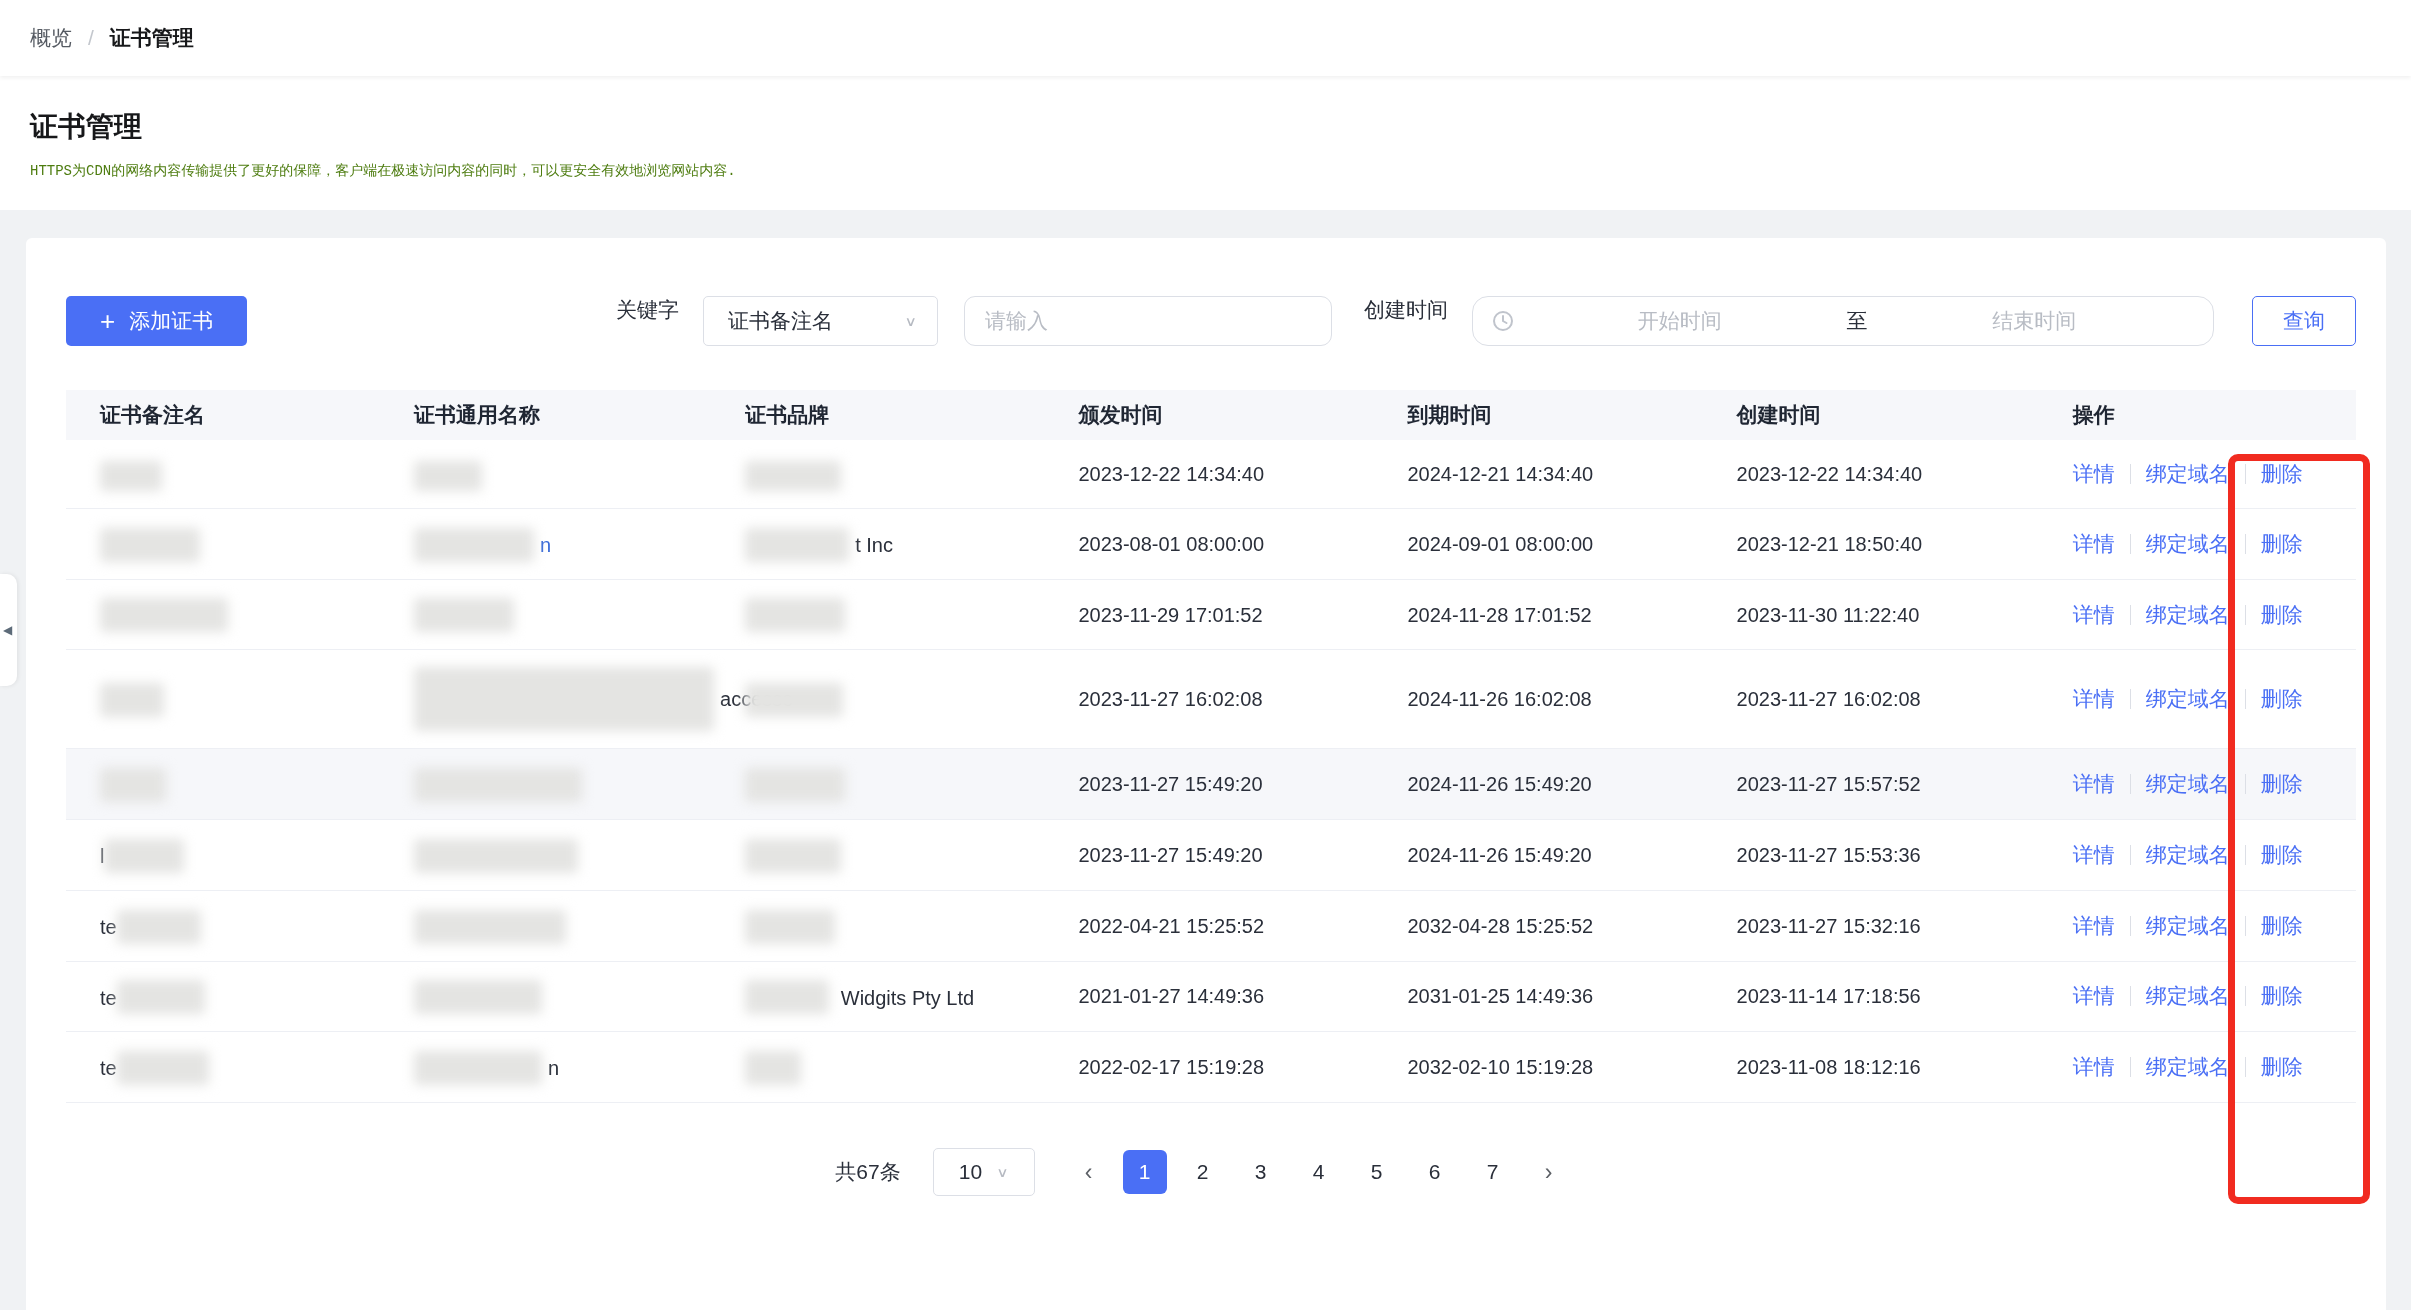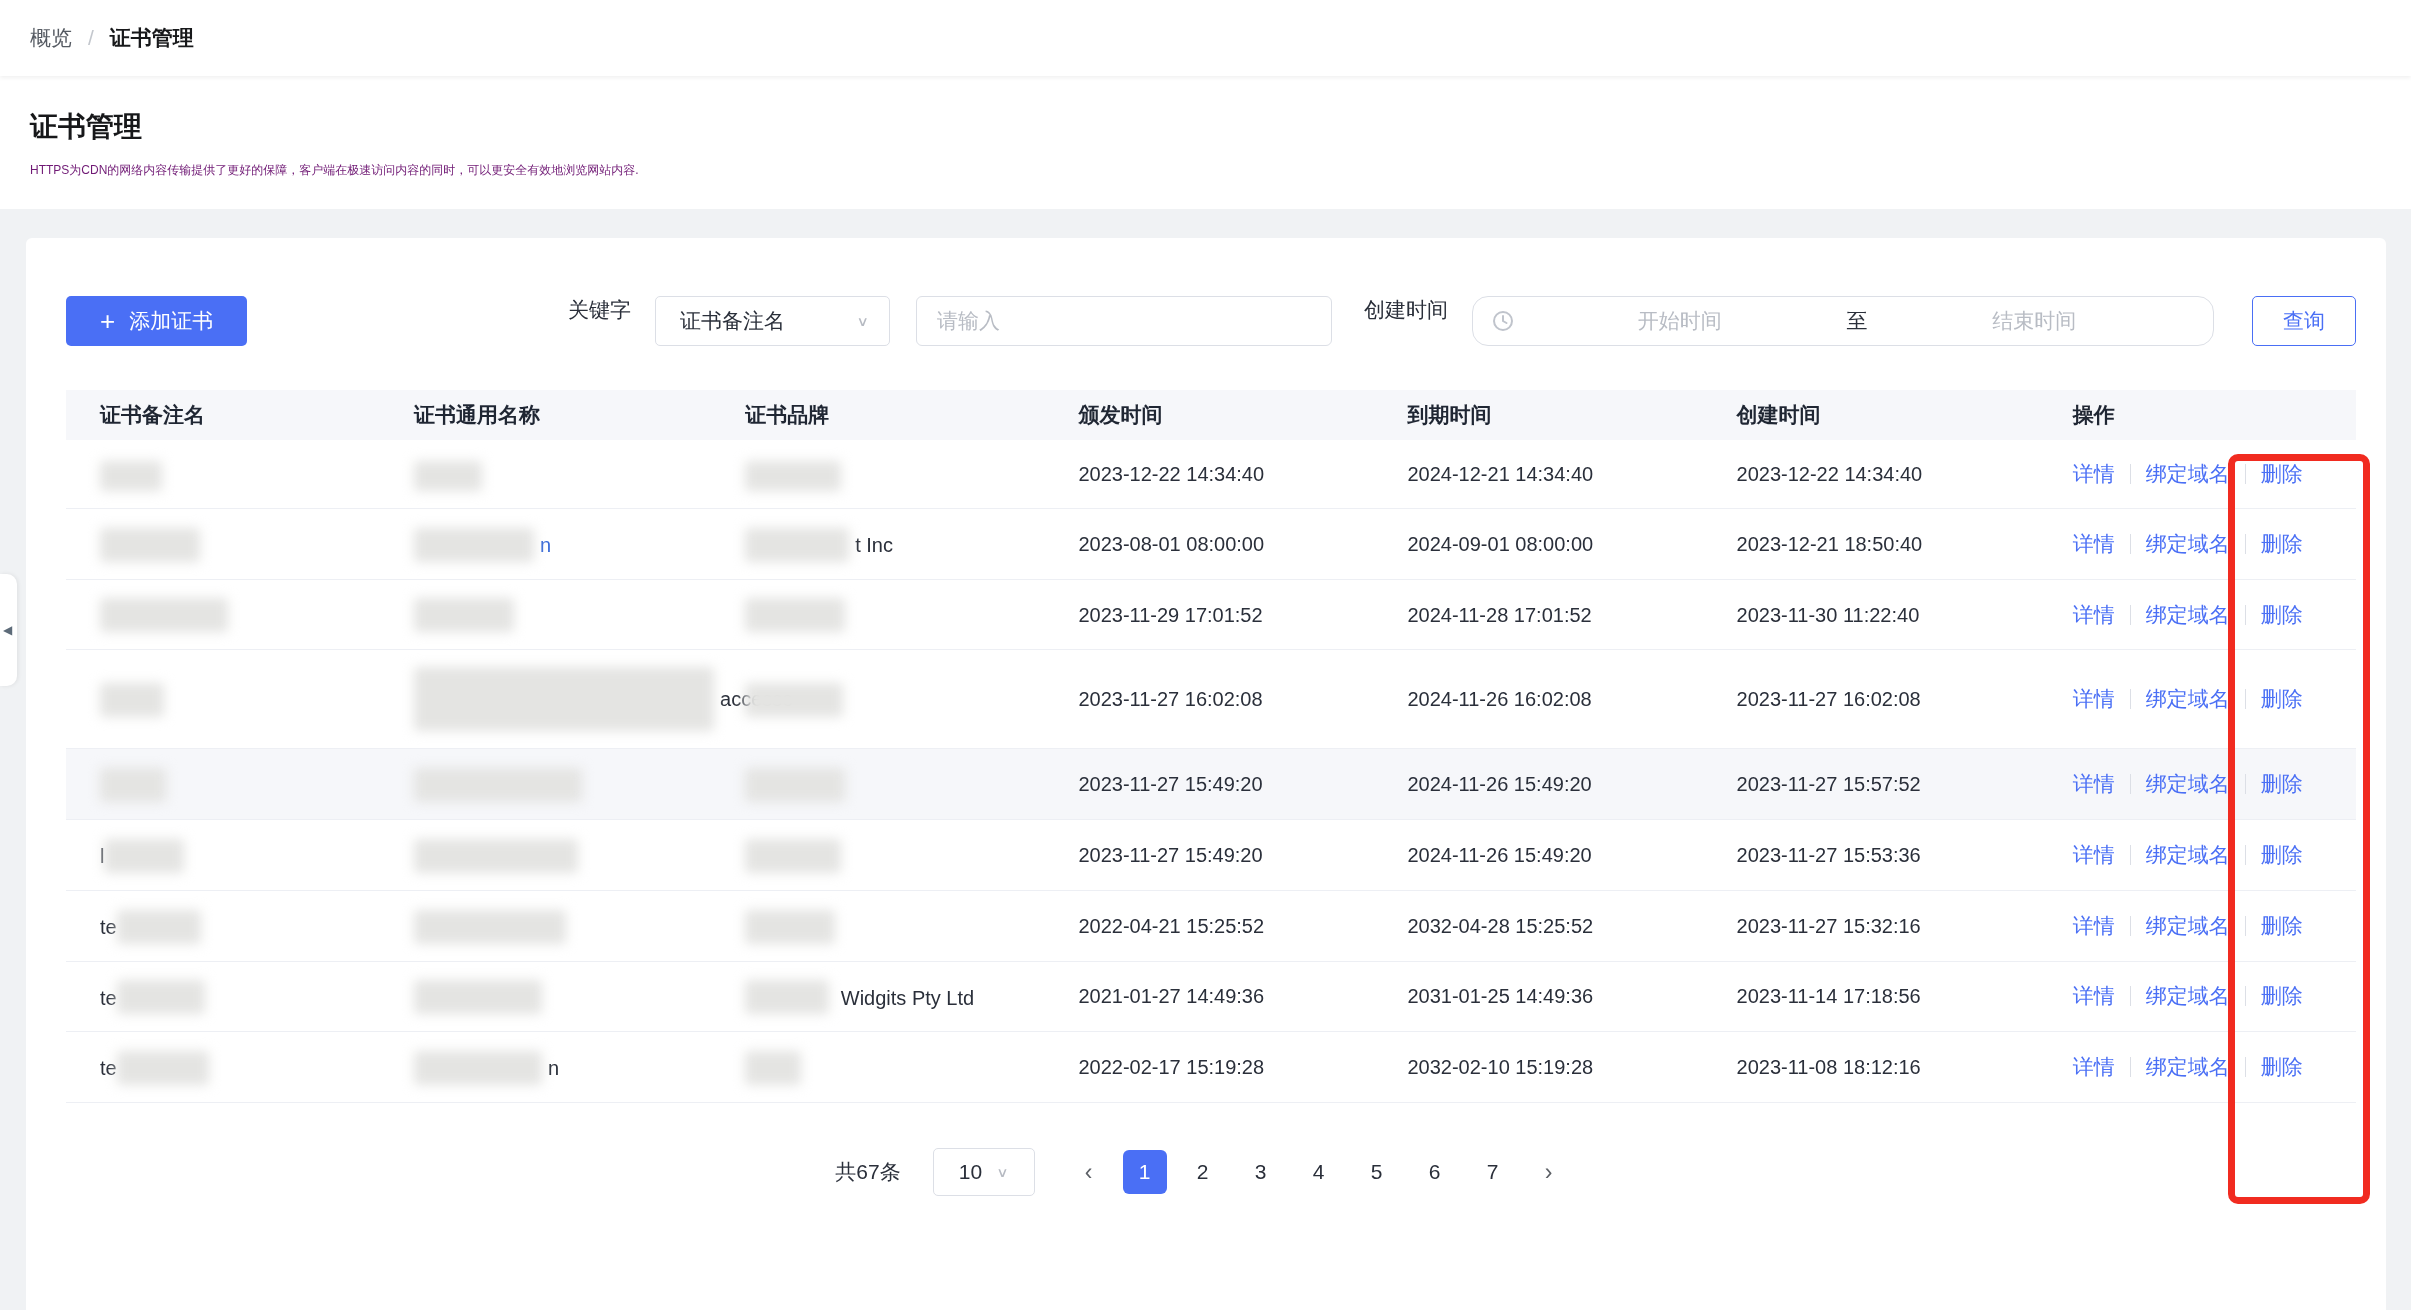--- a/index.html
+++ b/index.html
@@ -15,21 +15,21 @@
     height:76px;background:#fff;display:flex;align-items:center;
     padding-left:30px;box-shadow:0 2px 4px rgba(0,0,0,.06);
     position:relative;z-index:2;font-size:21px;
   }
   .bc-link{color:#565b63;cursor:pointer;}
   .bc-sep{color:#c3c7cd;margin:0 16px;}
   .bc-current{color:#17181a;font-weight:600;}
   
   .header-section{background:#fff;padding:32px 30px 30px;margin-bottom:16px;}
   .header-section h1{margin:0;font-size:28px;font-weight:700;color:#17181a;}
-  .header-section p{margin:16px 0 0;font-size:12px;color:#701a75;}
+  .header-section p{margin:16px 0 0;font-size:14px;color:#4d7c0f;font-family:Liberation Mono, monospace;}
   
   .card{
     position:absolute;left:26px;right:25px;top:238px;bottom:-20px;
     background:#fff;border-radius:6px;padding:0 30px 0 40px;
   }
   
   .toolbar{margin-top:58px;height:50px;display:flex;align-items:center;font-size:21px;}
   .btn-primary{
     height:50px;padding:0 34px;background:#4a6ff5;color:#fff;border:none;border-radius:5px;
     font-size:21px;display:inline-flex;align-items:center;gap:14px;cursor:pointer;
@@ -39,21 +39,21 @@
   .toolbar-right{margin-left:auto;display:flex;align-items:flex-start;}
   .field-label{color:#2a2f3a;margin-right:24px;white-space:nowrap;}
   .select-box{
     width:235px;height:50px;border:1px solid #dcdfe6;border-radius:5px;background:#fff;
     display:flex;align-items:center;justify-content:space-between;
     padding:0 20px 0 24px;box-sizing:border-box;margin-right:26px;cursor:pointer;
   }
   .select-box .sel-val{color:#2a2f3a;}
   .chevron{color:#b6bac2;font-size:17px;transform:scaleY(.8);}
   .text-input{
-    width:416px;height:50px;border:1px solid #dcdfe6;border-radius:6px;box-sizing:border-box;
+    width:368px;height:50px;border:1px solid #dcdfe6;border-radius:11px;box-sizing:border-box;
     padding:0 20px;font-size:21px;color:#2a2f3a;outline:none;margin-right:32px;
     font-family:inherit;
   }
   .text-input::placeholder{color:#b8bcc4;}
   .range-box{
     width:742px;height:50px;border:1px solid #dcdfe6;border-radius:16px;background:#fff;
     display:flex;align-items:center;box-sizing:border-box;padding:0 18px;margin-right:38px;
   }
   .range-box .ph{color:#b8bcc4;flex:1;text-align:center;}
   .range-box .to{color:#2a2f3a;padding:0 6px;}

